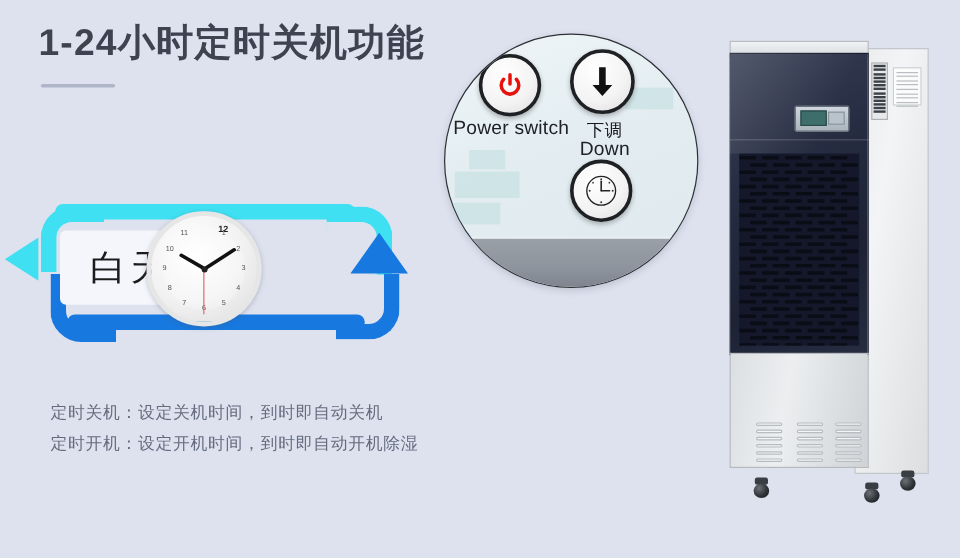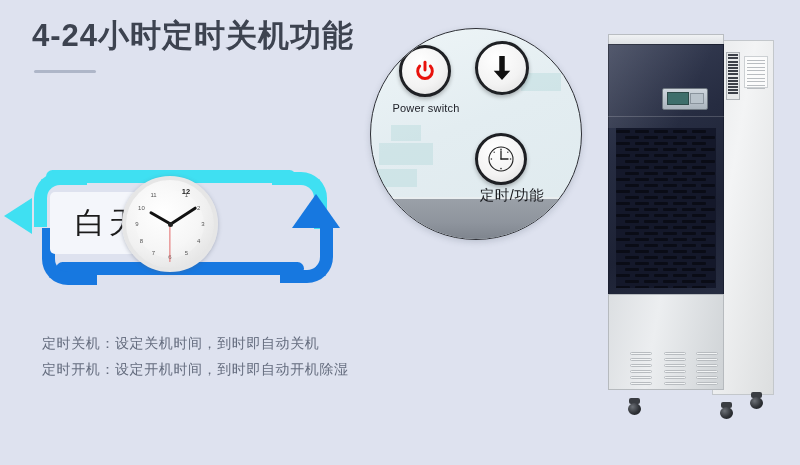--- a/index.html
+++ b/index.html
@@ -91,21 +91,21 @@
   .btn-power{left:28px;top:16px;width:52px;height:52px;}
   .btn-down{left:104px;top:12px;width:54px;height:54px;}
   .btn-timer{left:104px;top:104px;width:52px;height:52px;}
 
   .pw{position:absolute;left:50%;top:50%;width:22px;height:22px;margin:-11px 0 0 -11px;}
   .arrow-dn{position:absolute;left:50%;top:50%;width:22px;height:26px;margin:-13px 0 0 -11px;}
   .clk-ic{position:absolute;left:50%;top:50%;width:28px;height:28px;margin:-14px 0 0 -14px;}
 
   .lbl{position:absolute;text-align:center;color:#17181c;}
   .lbl .cn{font-size:14.5px;line-height:17px;letter-spacing:.5px;}
-  .lbl .en{font-size:11px;line-height:14px;letter-spacing:.2px;color:#20222a;}
+  .lbl .en{font-size:16px;line-height:14px;letter-spacing:.2px;color:#20222a;}
   .lbl-power{left:6px;top:72px;width:98px;}
   .lbl-down{left:98px;top:72px;width:70px;}
   .lbl-timer{left:86px;top:158px;width:110px;}
 
   
   .unit{position:absolute;left:604px;top:30px;width:176px;height:385px;}
   .u-side{position:absolute;left:108px;top:10px;width:62px;height:355px;
           background:linear-gradient(100deg,#e9ebec 0%,#f3f4f5 35%,#dcdedf 100%);
           border:1px solid #c3c7cb;box-sizing:border-box;}
   .u-top{position:absolute;left:4px;top:4px;width:116px;height:14px;
@@ -136,21 +136,21 @@
   .sl{height:2px;background:#3c4048;margin:1.2px 1px;}
   .sidelabel{position:absolute;left:140px;top:26px;width:24px;height:32px;background:rgba(255,255,255,.7);border:1px solid #ccd0d3;box-sizing:border-box;}
   .sll{height:1px;background:#b9bdc1;margin:2.6px 2px;}
 </style>
 </head>
 <body>
 
 <div class="stage">
 
   <div class="headline">
-    <h1>4-24小时定时关机功能</h1>
+    <h1>1-24小时定时关机功能</h1>
     <div class="divider"></div>
   </div>
 
   <div class="banner">
     <div class="cy-top"></div>
     <div class="cy-topleft"></div>
     <div class="cy-right"></div>
     <div class="cy-head"></div>
 
     <div class="bl-bottom"></div>
@@ -219,22 +219,25 @@
         <circle cx="14" cy="23.6" r="0.8" fill="#333"></circle>
           <circle cx="4.4" cy="14" r="0.8" fill="#333"></circle>
         <circle cx="20.8" cy="7.2" r="0.7" fill="#333"></circle>
           <circle cx="7.2" cy="7.2" r="0.7" fill="#333"></circle>
       </svg>
     </div>
 
     <div class="lbl lbl-power">
       <div class="en">Power switch</div>
     </div>
+    <div class="lbl lbl-down">
+      <div class="cn">下调</div>
+      <div class="en">Down</div>
+    </div>
     <div class="lbl lbl-timer">
-      <div class="cn">定时/功能</div>
     </div>
   </div>
 
   <div class="unit">
     <div class="u-side"></div>
     <div class="sidelouver" id="side-louver">
         <div class="sl"></div>
         <div class="sl"></div>
         <div class="sl"></div>
         <div class="sl"></div>

